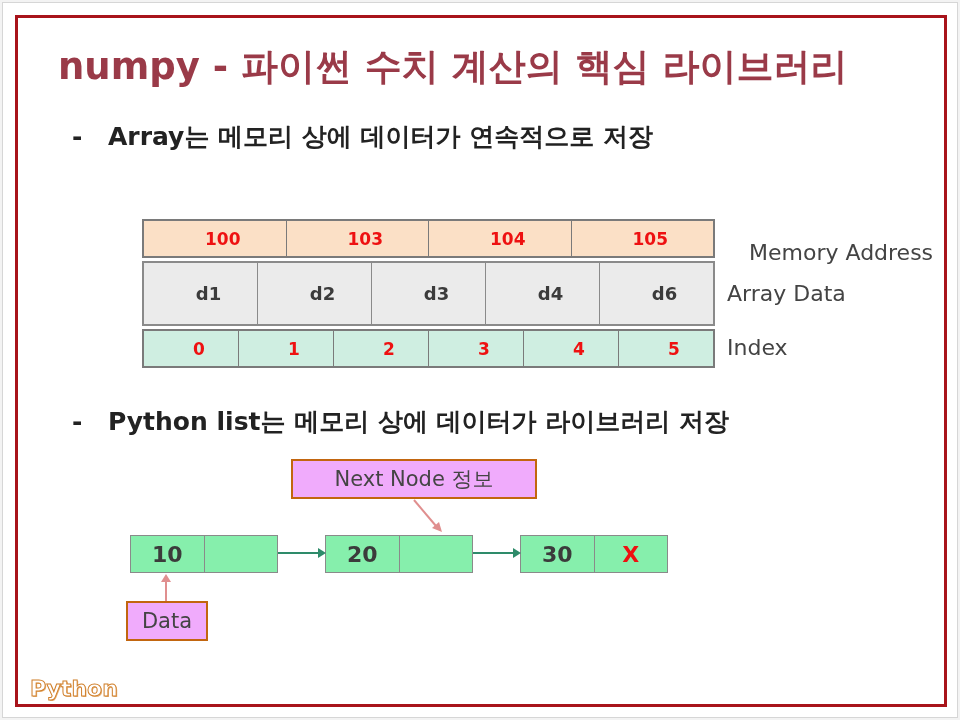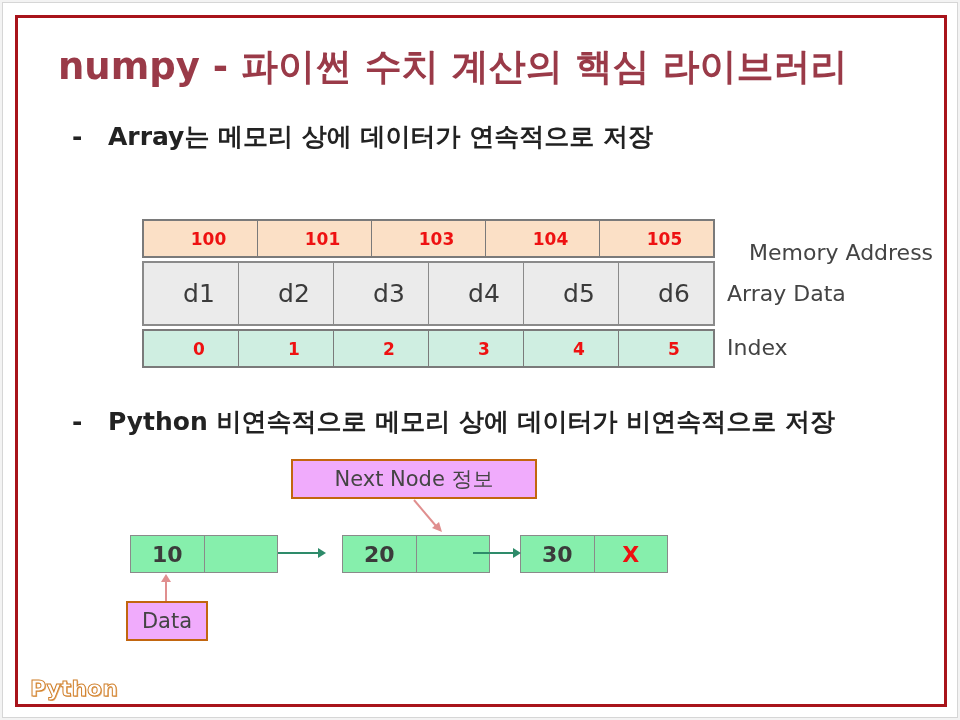--- a/index.html
+++ b/index.html
@@ -34,21 +34,21 @@
     box-sizing:border-box; border:2px solid #7a7a7a;
   }
   .row .cell {
     flex:1; display:flex; align-items:center; justify-content:center;
     border-right:1px solid #7a7a7a; box-sizing:border-box;margin-left:16px;
   }
   .row .cell:last-child { border-right:none; }
   .row-addr { top:219px; height:39px; background:#fbe0c6; }
   .row-addr .cell { color:#ee1111; font-weight:bold; font-size:17px; }
   .row-data { top:261px; height:65px; background:#ebebeb; border-color:#8a8a8a; }
-  .row-data .cell { color:#3b3b3b; font-weight:normal; font-size:25px; border-right-color:#8a8a8a; }
+  .row-data .cell { color:#3b3b3b; font-weight:bold; font-size:18px; border-right-color:#8a8a8a; }
   .row-idx { top:329px; height:39px; background:#cfeee1; }
   .row-idx .cell { color:#ee1111; font-weight:bold; font-size:17px; }
 
   .rlabel {
     position:absolute; left:727px; font-size:22px; color:#444; white-space:nowrap;
   }
   .rl-addr { top:240px;margin-left:22px; }
   .rl-data { top:281px; }
   .rl-idx { top:335px; }
 
@@ -64,21 +64,21 @@
     position:absolute; top:535px; width:148px; height:38px; display:flex;
     box-sizing:border-box; border:1px solid #8a8a8a; background:#86efac;
   }
   .node .part {
     flex:1; display:flex; align-items:center; justify-content:center;
     box-sizing:border-box; font-size:22px; font-weight:bold; color:#3b3b3b;
   }
   .node .part.value { border-right:1px solid #8a8a8a; }
   .node .part.null { color:#ee1111; }
   .node1 { left:130px; }
-  .node2 { left:342px;text-align:right; }
+  .node2 { left:325px;text-align:right; }
   .node3 { left:520px; }
 
   .arrow { position:absolute; }
 
   .logo {
     position:absolute; left:30px; top:676px; font-size:22px; font-weight:bold;
     color:#fff;
     -webkit-text-stroke:1px #d07f2a;
     text-shadow: 1px 1px 0 #e8b47a;
     white-space:nowrap;
@@ -92,48 +92,46 @@
 </div>
 
 <div class="title">numpy - 파이썬 수치 계산의 핵심 라이브러리</div>
 
 <div class="bullet bullet1">
   <span class="dash">-</span><span>Array는 메모리 상에 데이터가 연속적으로 저장</span>
 </div>
 
 <div class="row row-addr">
   <div class="cell">100</div>
-  <div class="cell">101</div>
   <div class="cell">103</div>
   <div class="cell">104</div>
   <div class="cell">105</div>
 </div>
 <div class="row row-data">
   <div class="cell">d1</div>
   <div class="cell">d2</div>
   <div class="cell">d3</div>
   <div class="cell">d4</div>
-  <div class="cell">d5</div>
   <div class="cell">d6</div>
 </div>
 <div class="row row-idx">
   <div class="cell">0</div>
   <div class="cell">1</div>
   <div class="cell">2</div>
   <div class="cell">3</div>
   <div class="cell">4</div>
   <div class="cell">5</div>
 </div>
 
 <div class="rlabel rl-addr">Memory Address</div>
 <div class="rlabel rl-data">Array Data</div>
 <div class="rlabel rl-idx">Index</div>
 
 <div class="bullet bullet2">
-  <span class="dash">-</span><span>Python 비연속적으로 메모리 상에 데이터가 비연속적으로 저장</span>
+  <span class="dash">-</span><span>Python list는 메모리 상에 데이터가 라이브러리 저장</span>
 </div>
 
 <div class="callout callout-next">Next Node 정보</div>
 
 <div class="node node1">
   <div class="part value">10</div>
   <div class="part"></div>
 </div>
 <div class="node node2">
   <div class="part value">20</div>

